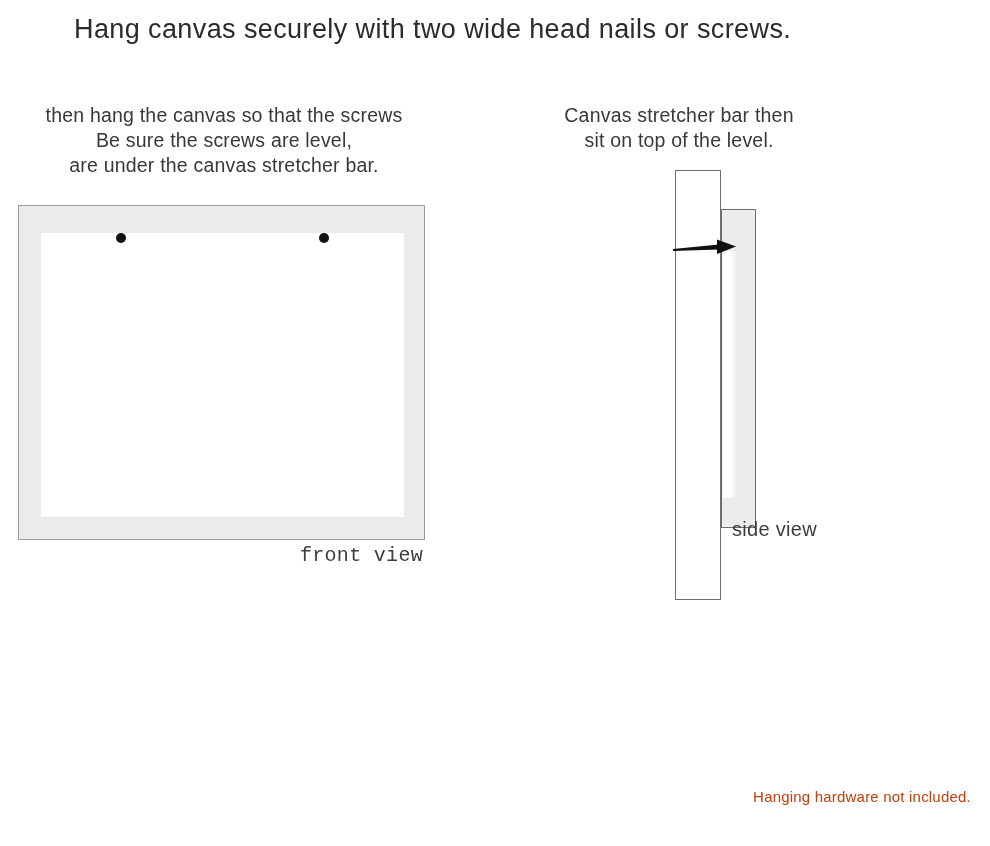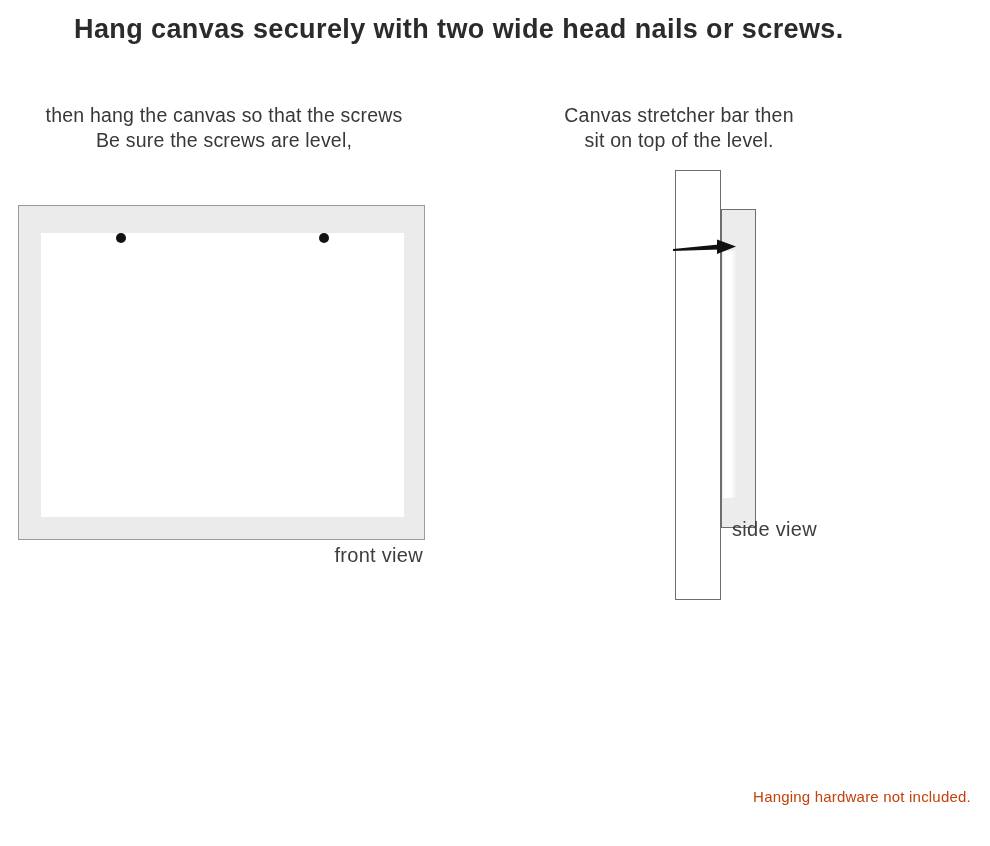--- a/index.html
+++ b/index.html
@@ -2,21 +2,21 @@
 <html><head>
 <meta charset="utf-8">
 <style>
   html,body{margin:0;padding:0;background:#ffffff;}
   .stage{
     position:relative;width:990px;height:846px;background:#ffffff;overflow:hidden;
     font-family:"Liberation Sans","DejaVu Sans",sans-serif;color:#3a3a3a;
   }
   .title{
     position:absolute;left:74px;top:14px;width:840px;
-    font-size:27px;font-weight:700;letter-spacing:0.4px;color:#2b2b2b;
+    font-size:27px;font-weight:400;letter-spacing:0.4px;color:#2b2b2b;
   }
   .instruction{
     position:absolute;text-align:center;font-size:19.5px;line-height:25px;
     letter-spacing:0.2px;color:#383838;
   }
   .instruction.left{left:28px;top:103px;width:392px;}
   .instruction.right{left:558px;top:103px;width:242px;}
 
   
   .front-frame{
@@ -27,21 +27,21 @@
     position:absolute;left:22px;top:27px;width:363px;height:284px;background:#ffffff;
   }
   .screw-dot{
     position:absolute;width:10px;height:10px;border-radius:50%;background:#111111;
   }
   .screw-dot.d1{left:97px;top:27px;}
   .screw-dot.d2{left:300px;top:27px;}
   .view-label{
     position:absolute;font-size:20px;letter-spacing:0.3px;color:#3d3d3d;
   }
-  .view-label.front{left:223px;top:544px;width:200px;text-align:right;}
+  .view-label.front{left:223px;top:544px;width:200px;text-align:right;font-family:Liberation Mono, monospace;}
   .view-label.side{left:732px;top:518px;width:200px;text-align:left;}
 
   
   .wall-bar{
     position:absolute;left:675px;top:170px;width:44px;height:428px;
     background:#ffffff;border:1px solid #6e6e6e;
   }
   .canvas-bar{
     position:absolute;left:721px;top:209px;width:33px;height:317px;
     background:#ececec;border:1px solid #6e6e6e;
@@ -63,20 +63,21 @@
 </head>
 <body>
 
 <div class="stage">
 
   <div class="title">Hang canvas securely with two wide head nails or screws.</div>
 
   <div class="instruction left">
     <div>then hang the canvas so that the screws</div>
     <div>Be sure the screws are level,</div>
+    <div>are under the canvas stretcher bar.</div>
   </div>
 
   <div class="instruction right">
     <div>Canvas stretcher bar then</div>
     <div>sit on top of the level.</div>
   </div>
 
   <div class="front-frame">
     <div class="front-inner"></div>
     <div class="screw-dot d1"></div>

